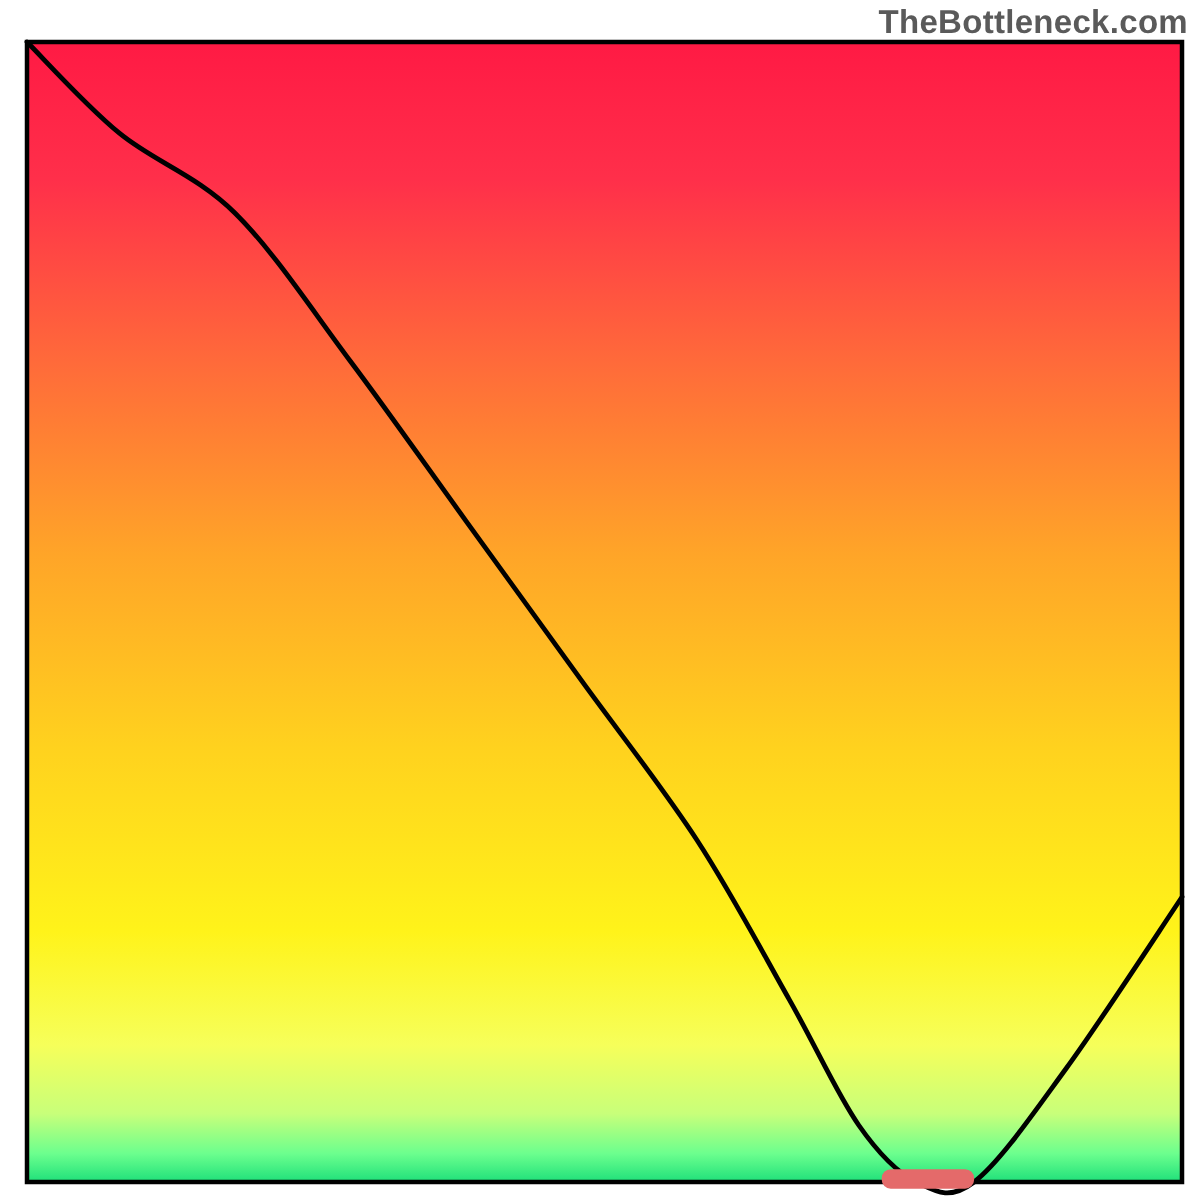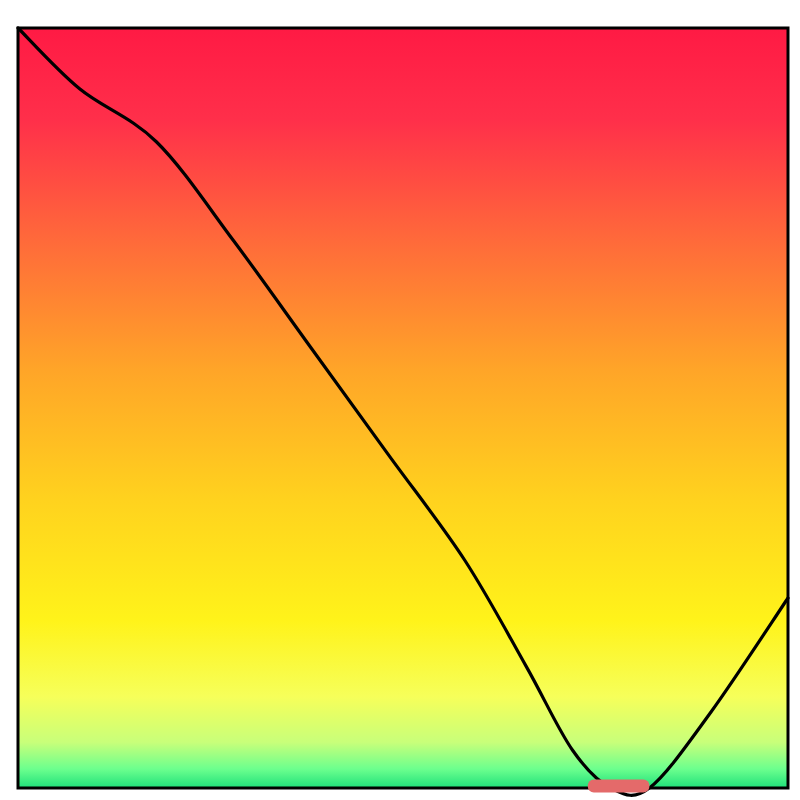--- a/index.html
+++ b/index.html
@@ -25,20 +25,21 @@
     letter-spacing: 0.2px;
   }
   svg {
     display: block;
   }
 </style>
 </head>
 <body>
 
 <div class="container">
+  <div class="watermark">TheBottleneck.com</div>
 
   <svg id="chart-svg" width="800" height="800" viewBox="0 0 800 800">
     <defs>
       <linearGradient id="bg-grad" x1="0" y1="0" x2="0" y2="1">
           <stop offset="0%" stop-color="#ff1a44"></stop>
           <stop offset="12%" stop-color="#ff2f4a"></stop>
           <stop offset="28.000000000000004%" stop-color="#ff6a3a"></stop>
           <stop offset="45%" stop-color="#ffa528"></stop>
           <stop offset="62%" stop-color="#ffd21e"></stop>
           <stop offset="78%" stop-color="#fff31a"></stop>

